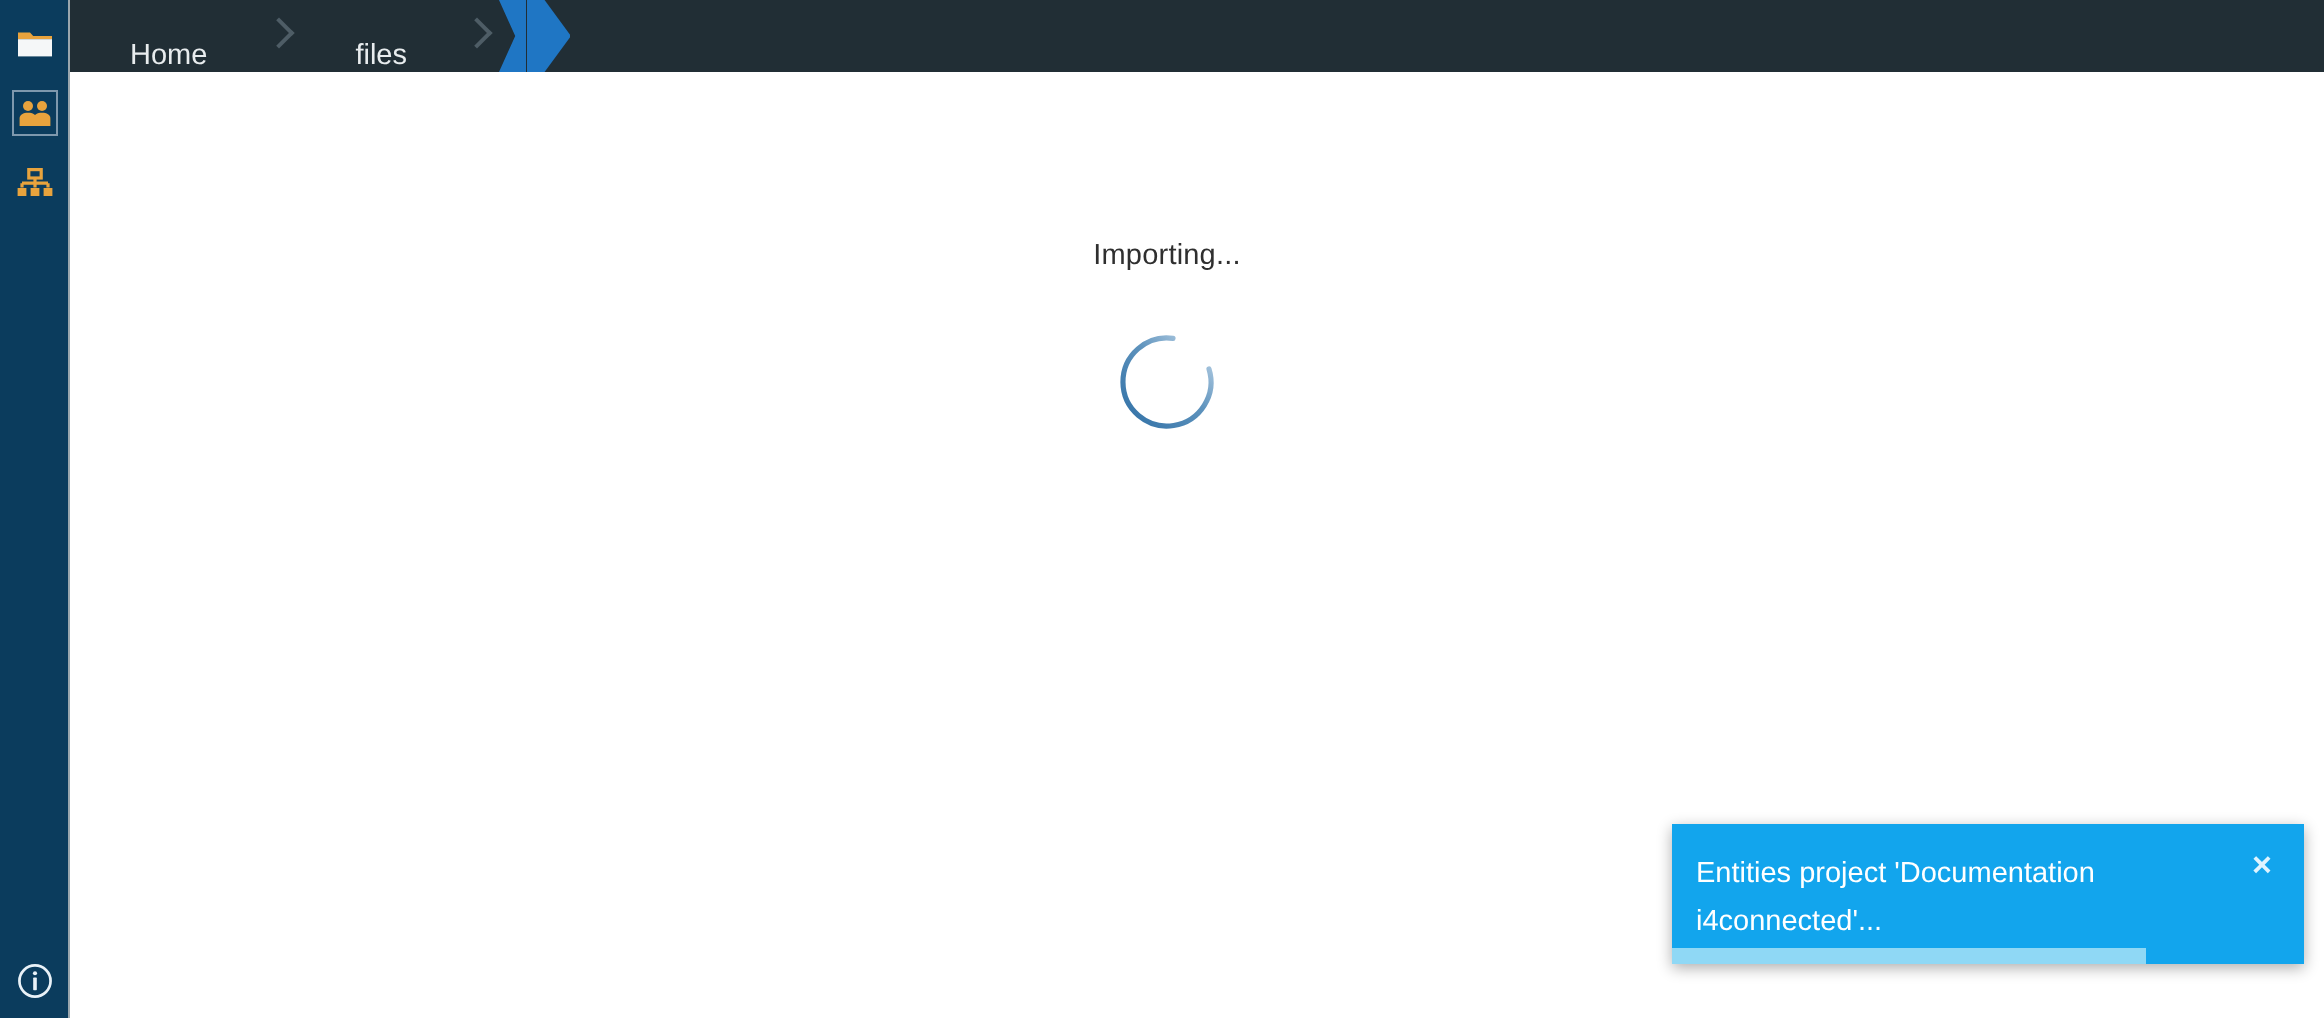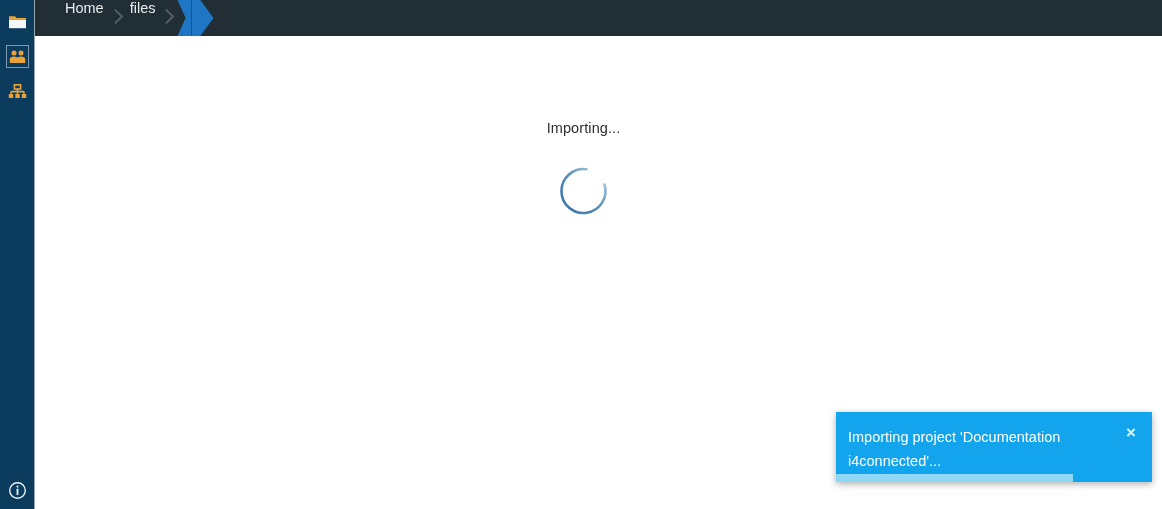--- a/index.html
+++ b/index.html
@@ -70,24 +70,24 @@
 
   #breadcrumb {
     position: relative;
     height: 36px;
     display: flex;
     align-items: stretch;
   }
 
   .crumb {
     display: flex;
-    align-items: flex-start;
+    align-items: flex-end;
     color: #e8ecee;
     font-size: 14.5px;
-    padding: 0 0;
+    padding: 0 24px;
     cursor: pointer;
     white-space: nowrap;
   }
   .crumb.first { padding-left: 30px; }
 
   .crumb-sep {
     position: relative;
     width: 26px;
     flex: 0 0 26px;
   }
@@ -301,20 +301,20 @@
             </defs>
             <path d="M 49.5 22.5 A 22 22 0 1 1 31.5 7.2" fill="none" stroke="url(#spinGrad)" stroke-width="2.6" stroke-linecap="round"></path>
           </svg>
         </span>
       </div>
     </div>
 
   </div>
 
   <div id="toast">
-    <div id="toast-text">Importing project 'Documentation i4connected'...</div>
+    <div id="toast-text">Entities project 'Documentation i4connected'...</div>
     <div id="toast-close">×</div>
     <div id="toast-progress-track">
       <div id="toast-progress-fill" style="width: 75%;"></div>
     </div>
   </div>
 
 </div>
 
 </body></html>

